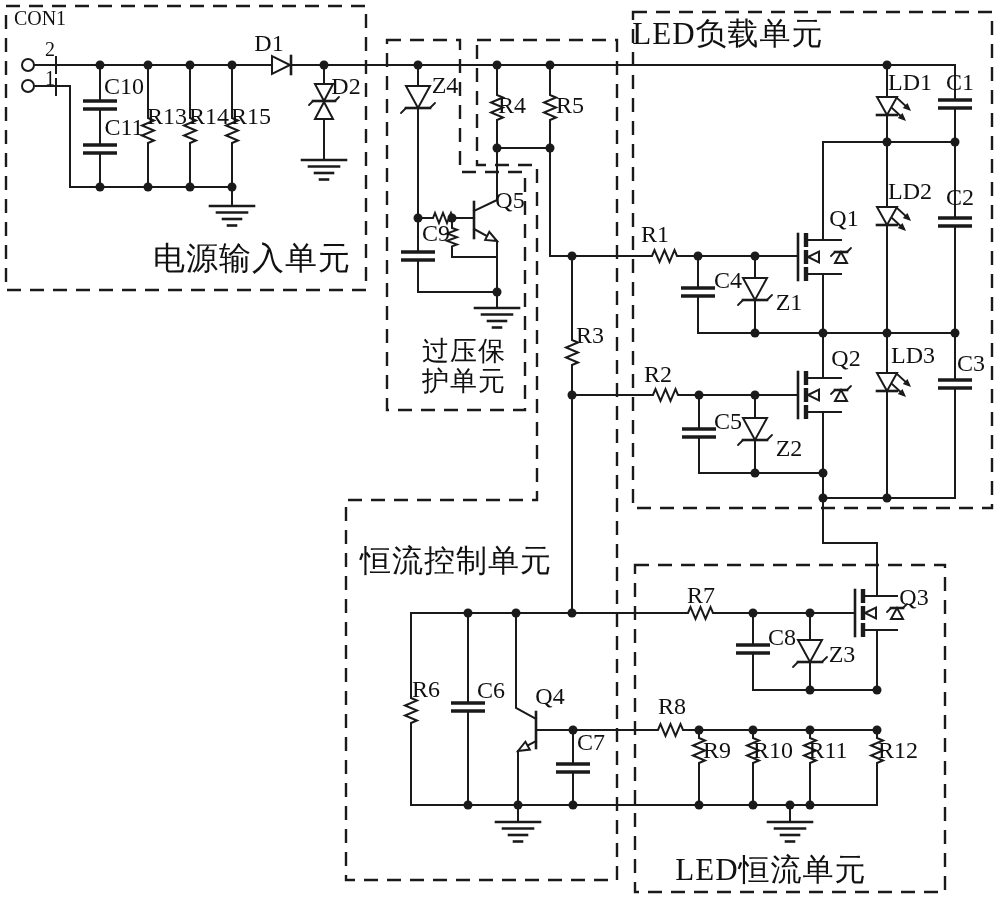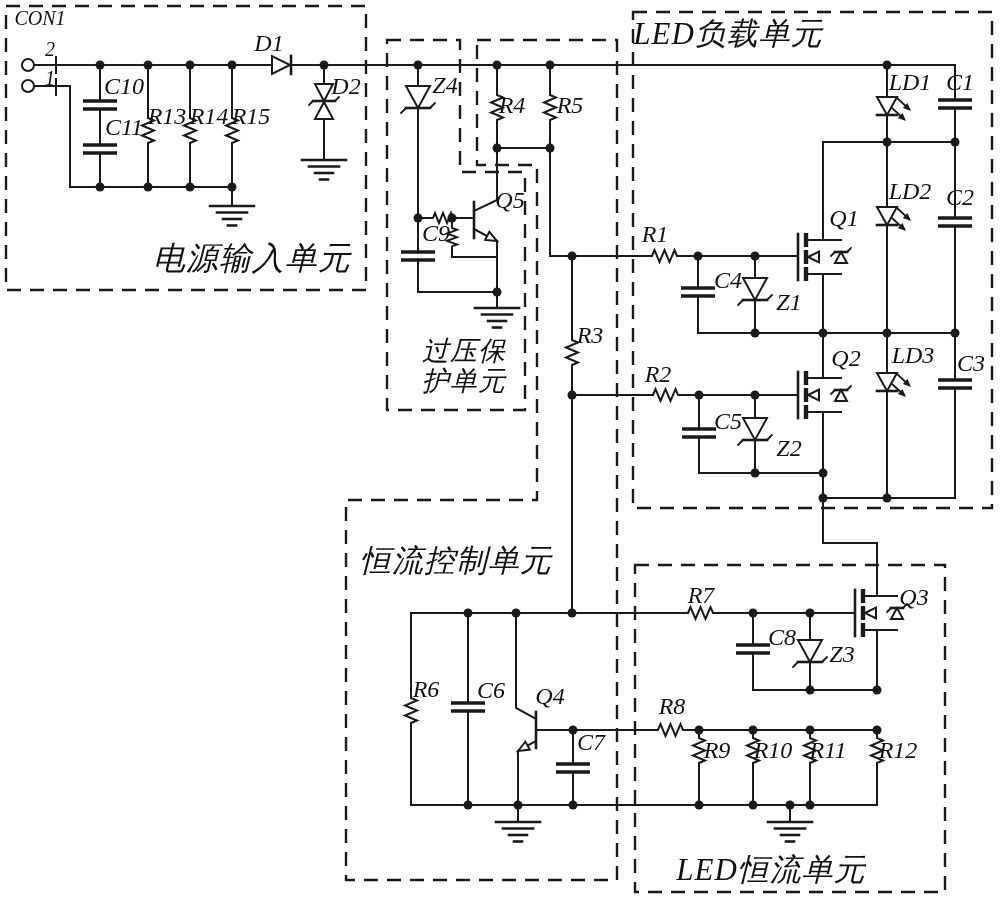--- a/index.html
+++ b/index.html
@@ -1,18 +1,18 @@
 <!DOCTYPE html>
 <html><head>
 <meta charset="utf-8">
 <style>
   html,body { margin:0; padding:0; background:#e8e8e8; }
   #stage {
     position:relative; width:1000px; height:903px; margin:0 auto;
-    background:#ffffff; font-family:"Liberation Serif","DejaVu Serif",serif;font-style:italic;
+    background:#ffffff; font-family:"Liberation Serif","DejaVu Serif",serif;
   }
   svg { display:block; }
   .w    { stroke:#1a1a1a; stroke-width:2;   fill:none; stroke-linecap:square; }
   .w26  { stroke:#1a1a1a; stroke-width:2.6; fill:none; stroke-linecap:square; }
   .chan { stroke:#1a1a1a; stroke-width:4.4; fill:none; stroke-linecap:butt; }
   .plate{ stroke:#1a1a1a; stroke-width:3.4; fill:none; stroke-linecap:butt; }
   .thin { stroke:#1a1a1a; stroke-width:1.8; fill:none; stroke-linecap:round; }
   .sym  { fill:#ffffff; stroke:#1a1a1a; stroke-width:2; stroke-linejoin:miter; }
   .dotf { fill:#1a1a1a; stroke:none; }
   .box  { fill:none; stroke:#1a1a1a; stroke-width:2.4; stroke-dasharray:14 9; }

